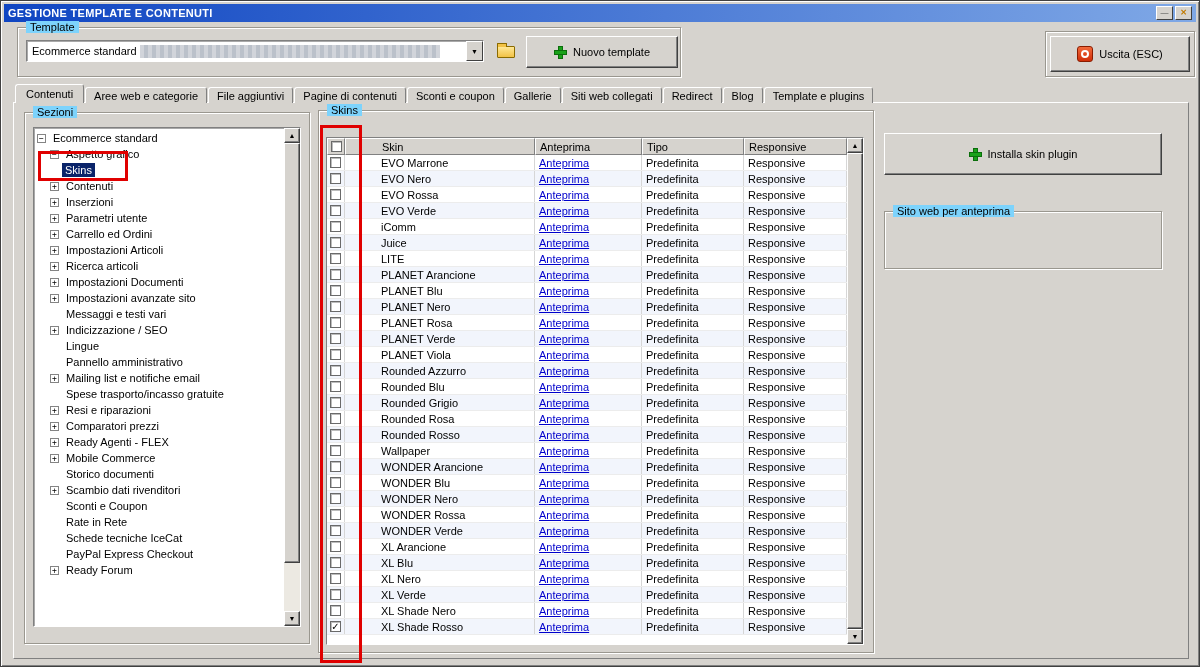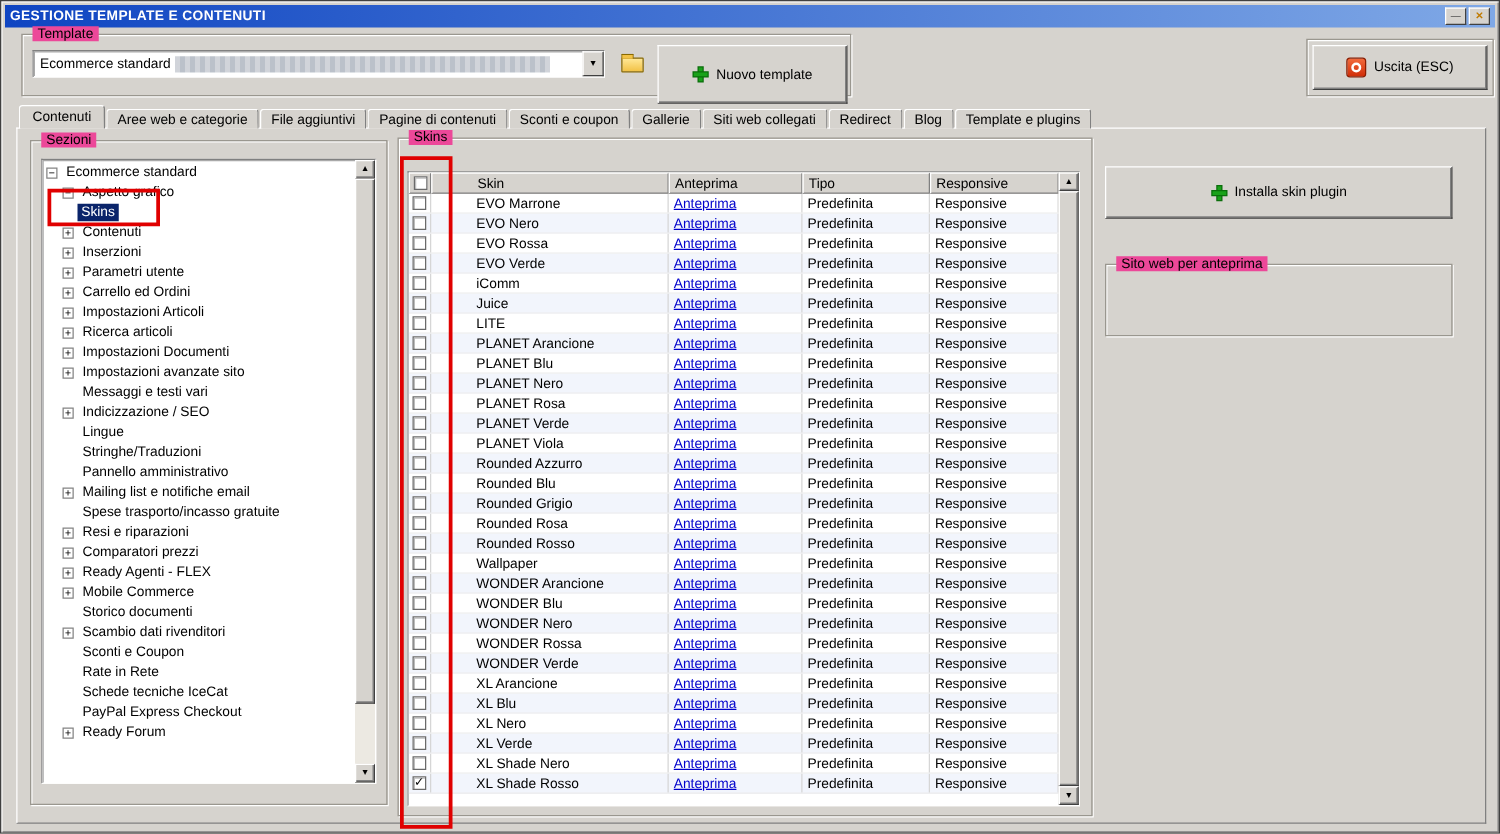--- a/index.html
+++ b/index.html
@@ -23,21 +23,21 @@
     font-size:8px; line-height:12px; text-align:center; cursor:pointer; color:#444; }
   .tb-btn.close { color:#c07a00; font-weight:bold; }
 
   
   .btn { background:#d6d3ce; border:1px solid; border-color:#fff #404040 #404040 #fff;
     box-shadow: inset -1px -1px 0 #808080; cursor:pointer;
     display:flex; align-items:center; justify-content:center; gap:6px;
     font-family:inherit; font-size:11px; color:#000; position:absolute; }
   .group { position:absolute; border:1px solid #9a978f;
     box-shadow: 1px 1px 0 #ffffff, inset 1px 1px 0 #ffffff; }
-  .group-label { position:absolute; top:-7px; left:8px; background:#ec4899; padding:0 4px; }
+  .group-label { position:absolute; top:-7px; left:8px; background:#7dd3fc; padding:0 4px; }
   .sunken { background:#fff; border:1px solid; border-color:#808080 #fff #fff #808080;
     box-shadow: inset 1px 1px 0 rgba(64,64,64,.45); }
   .combo { position:absolute; display:flex; align-items:center; background:#fff;
     border:1px solid; border-color:#808080 #fff #fff #808080;
     box-shadow: inset 1px 1px 0 rgba(64,64,64,.45); cursor:pointer; }
   .combo-text { padding-left:5px; white-space:nowrap; overflow:hidden; }
   .combo-arrow { margin-left:auto; width:17px; align-self:stretch; background:#d6d3ce;
     border:1px solid; border-color:#fff #404040 #404040 #fff;
     display:flex; align-items:center; justify-content:center; }
   .combo-arrow span { font-size:7px; line-height:7px; }
@@ -76,21 +76,21 @@
   .folder-icon { position:relative; width:18px; height:12px; margin-top:4px;
     background:linear-gradient(#ffe795,#f2c246); border:1px solid #8a6a00; border-radius:1px; }
   .folder-icon::before { content:''; position:absolute; top:-4px; left:-1px; width:8px; height:3px;
     background:#f2c246; border:1px solid #8a6a00; border-bottom:none; border-radius:1px 1px 0 0; }
 
   
   .template-group { left:16px; top:26px; width:664px; height:50px; }
   .template-combo { left:8px; top:12px; width:458px; height:22px; }
   .folder-btn { position:absolute; left:476px; top:10px; width:24px; height:24px;
     display:flex; align-items:center; justify-content:center; cursor:pointer; }
-  .nuovo-btn { left:508px; top:8px; width:152px; height:47px; }
+  .nuovo-btn { left:508px; top:8px; width:152px; height:32px; }
   .exit-wrap { position:absolute; left:1044px; top:30px; width:150px; height:46px;
     border:1px solid #9a978f; box-shadow: 1px 1px 0 #ffffff, inset 1px 1px 0 #ffffff; }
   .exit-btn { inset:4px; }
 
   
   .tabstrip { position:absolute; left:14px; top:83px; height:19px; display:flex;
     align-items:flex-end; z-index:3; }
   .tab { height:16px; padding:1px 8px 0; margin-right:1px; background:#d6d3ce;
     border:1px solid #808080; border-bottom:none; border-top-color:#fff; border-left-color:#fff;
     border-top-left-radius:3px; border-top-right-radius:3px;
@@ -250,23 +250,20 @@
               <span class="tree-label">Messaggi e testi vari</span>
             </div>
             <div class="tree-item lvl1">
               <span class="expander">+</span>
               <span class="tree-label">Indicizzazione / SEO</span>
             </div>
             <div class="tree-item lvl1 leaf">
               <span class="tree-label">Lingue</span>
             </div>
             <div class="tree-item lvl1 leaf">
-              <span class="tree-label">Stringhe/Traduzioni</span>
-            </div>
-            <div class="tree-item lvl1 leaf">
               <span class="tree-label">Pannello amministrativo</span>
             </div>
             <div class="tree-item lvl1">
               <span class="expander">+</span>
               <span class="tree-label">Mailing list e notifiche email</span>
             </div>
             <div class="tree-item lvl1 leaf">
               <span class="tree-label">Spese trasporto/incasso gratuite</span>
             </div>
             <div class="tree-item lvl1">

